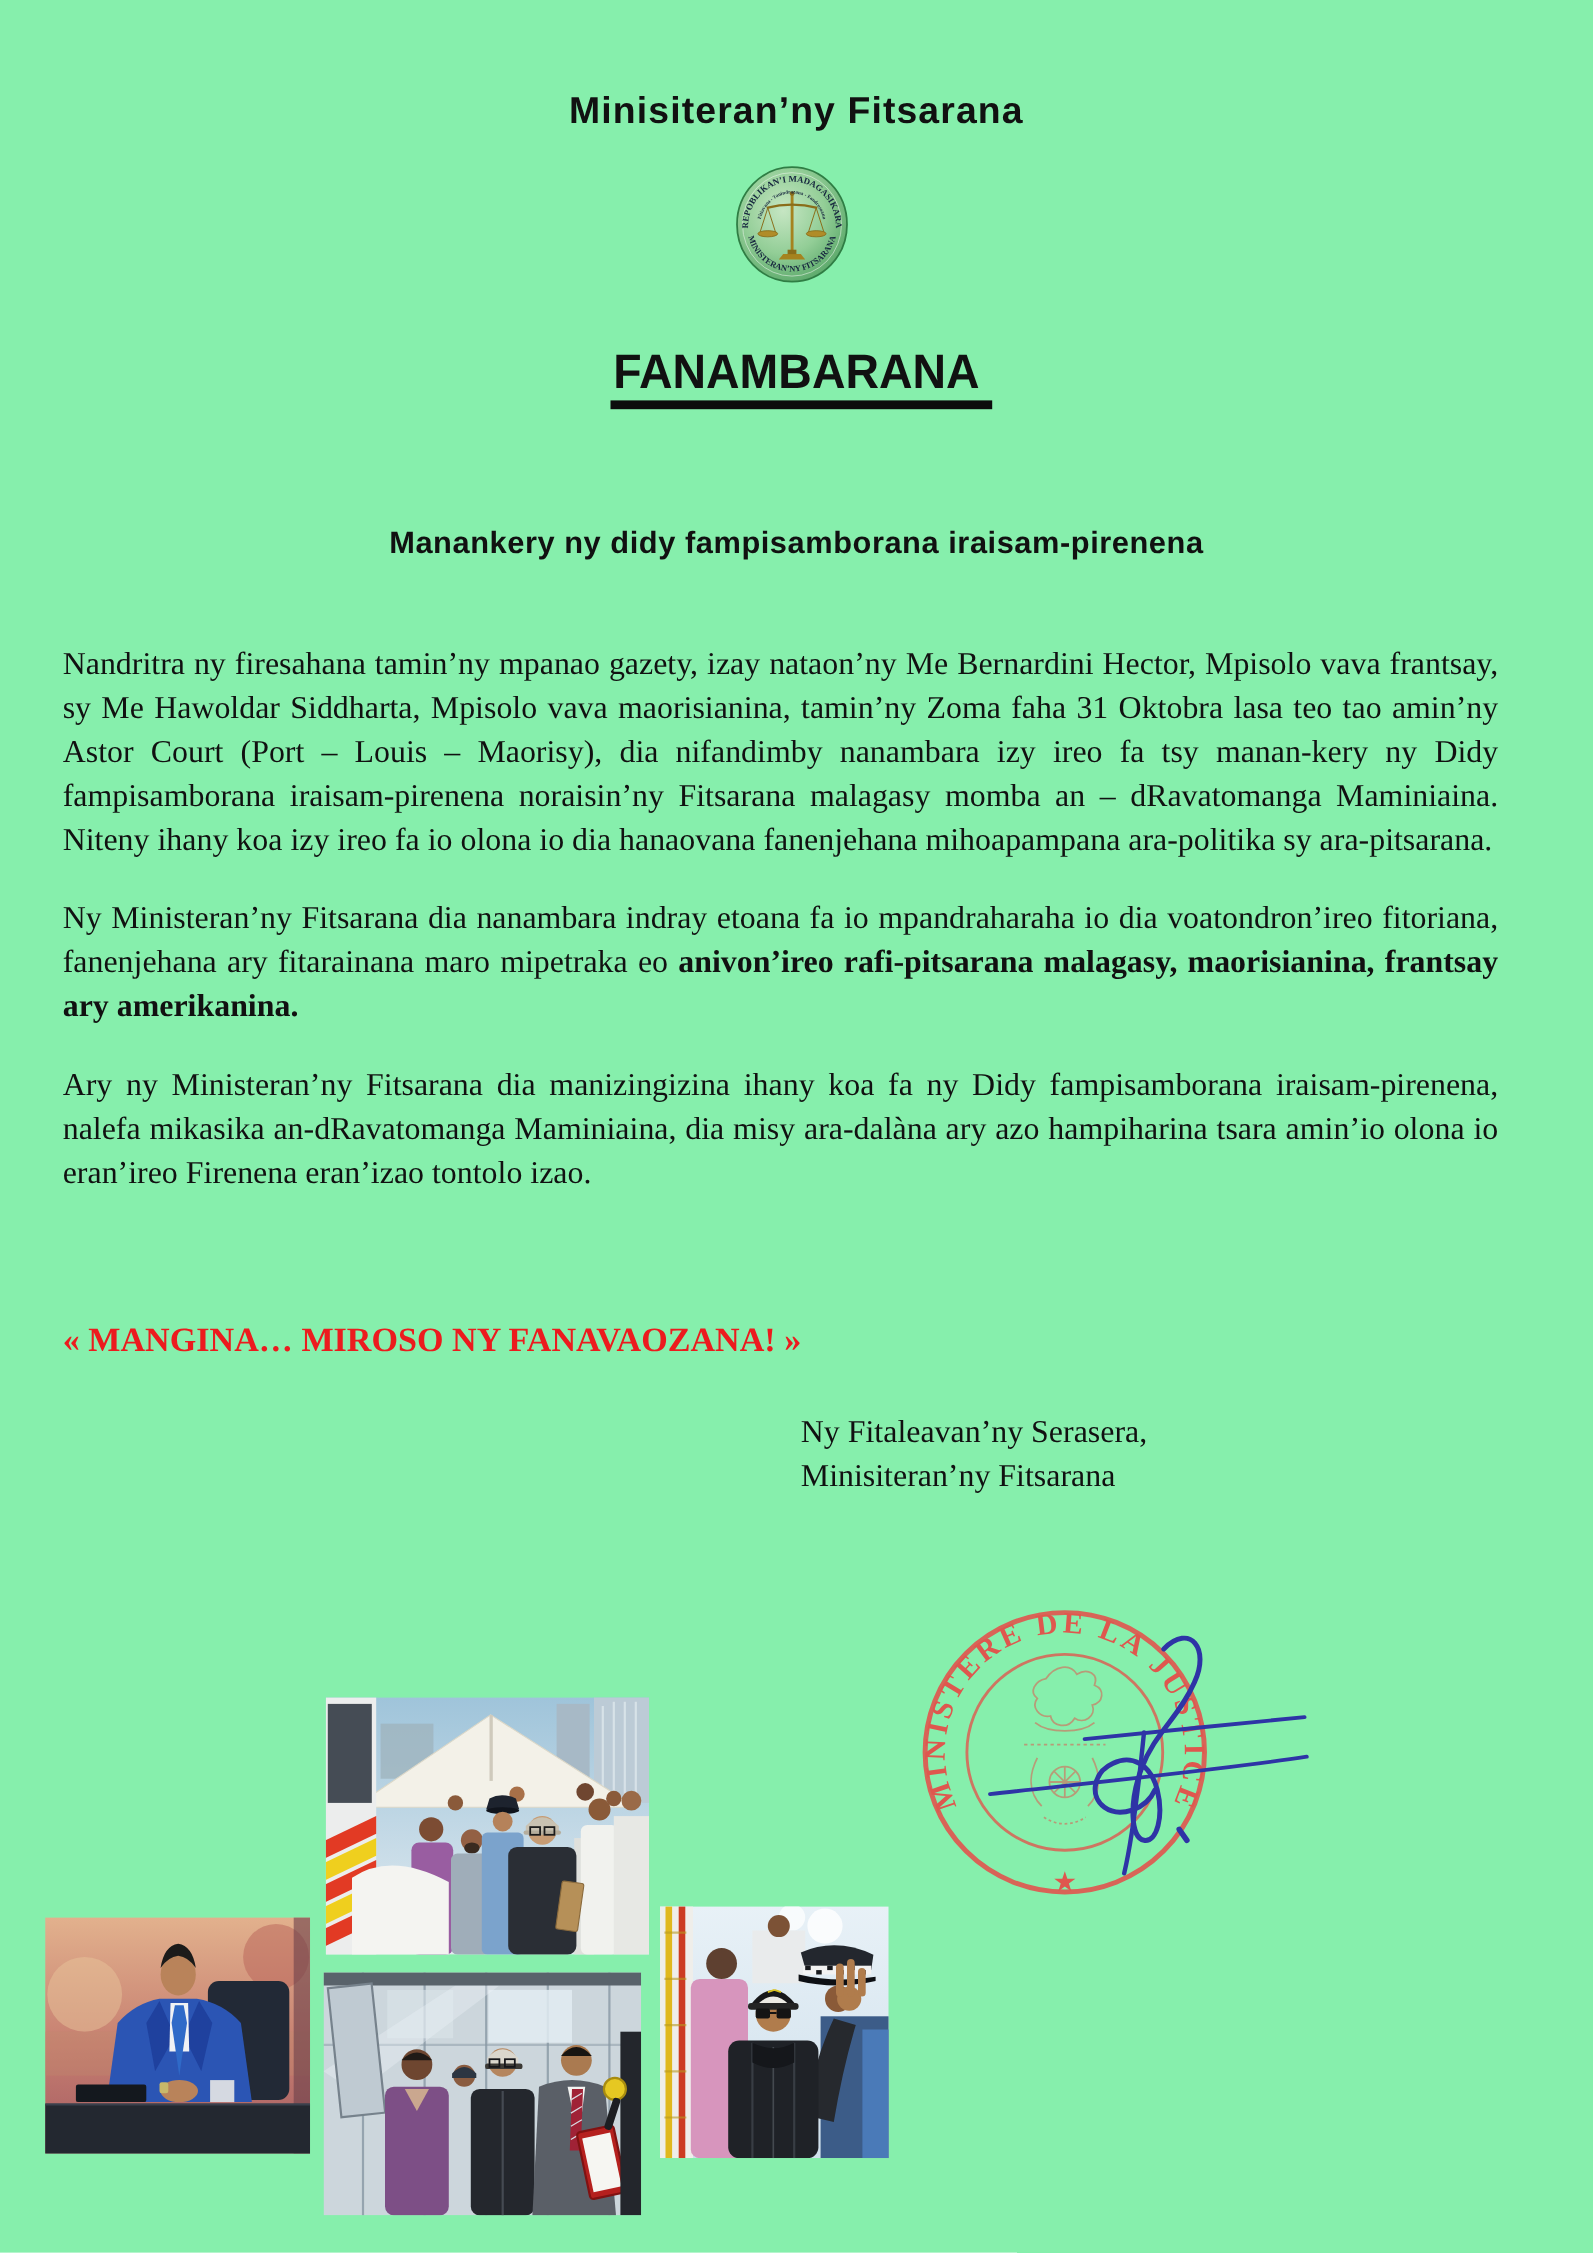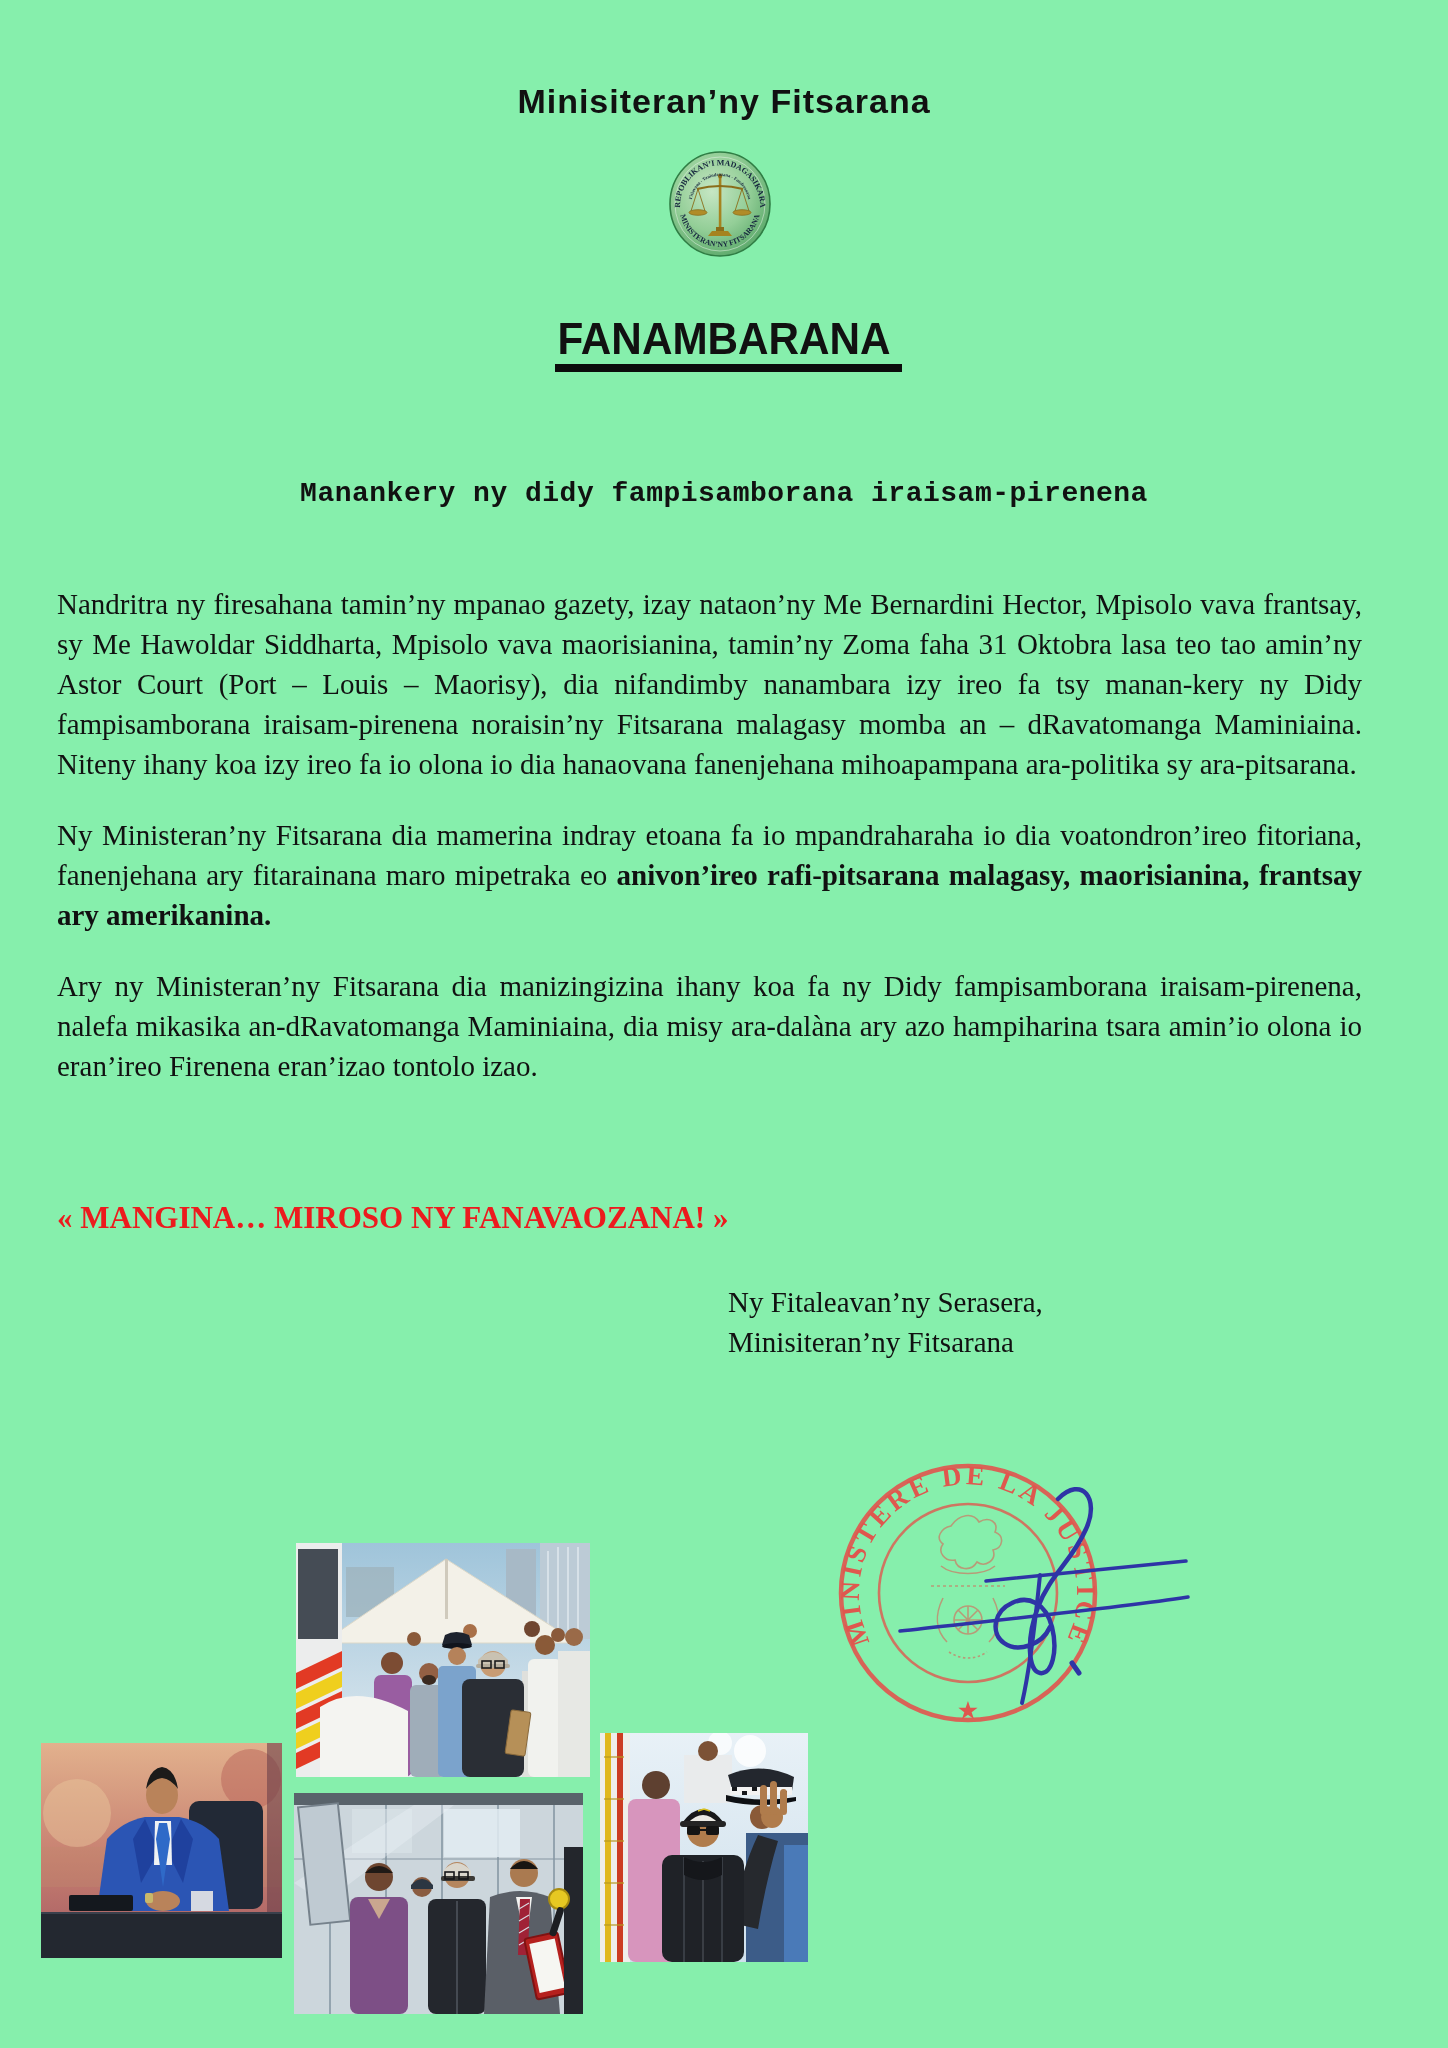--- a/index.html
+++ b/index.html
@@ -12,21 +12,21 @@
   .logo{position:absolute;left:668px;top:150px;width:104px;height:108px;}
 
   .doc-heading{position:absolute;top:314px;left:0;width:100%;text-align:center;
         font-family:"Liberation Sans", sans-serif;font-weight:bold;font-size:44px;
         letter-spacing:0px;transform:scaleX(.96);}
   .heading-underline{position:absolute;left:555px;top:364px;width:347px;height:8px;background:#0c0c0c;}
 
   .subject1{position:absolute;top:430px;left:0;width:100%;text-align:center;
         font-family:"Liberation Sans", sans-serif;font-weight:bold;font-size:27px;letter-spacing:2px;}
   .subject2{position:absolute;top:478px;left:0;width:100%;text-align:center;
-        font-family:Liberation Mono, monospace;font-weight:bold;font-size:28px;letter-spacing:.5px;}
+        font-family:Liberation Sans, sans-serif;font-weight:bold;font-size:28px;letter-spacing:.5px;}
 
   .body-text{position:absolute;left:57px;top:572px;width:1305px;}
   .body-text p{margin:12px 0 31px 0;font-size:29px;line-height:40px;text-align:justify;}
   .body-text strong{font-weight:bold;}
 
   .slogan{position:absolute;left:57px;top:1200px;width:1305px;
         font-weight:bold;font-size:31px;color:#ec1b1e;}
 
   .signoff{position:absolute;left:720px;top:1282px;font-size:29px;line-height:40px;}
   .signoff .l2,.signoff .l3{padding-left:8px;}
@@ -82,21 +82,21 @@
     </svg>
   </div>
 
   <div class="doc-heading">FANAMBARANA</div>
   <div class="heading-underline"></div>
 
   <div class="subject2">Manankery ny didy fampisamborana iraisam-pirenena</div>
 
   <div class="body-text">
     <p><span>Nandritra ny firesahana tamin’ny mpanao gazety, izay nataon’ny Me Bernardini Hector, Mpisolo vava frantsay, sy Me Hawoldar Siddharta, Mpisolo vava maorisianina, tamin’ny Zoma faha 31 Oktobra lasa teo tao amin’ny Astor Court (Port – Louis – Maorisy), dia nifandimby nanambara izy ireo fa tsy manan-kery ny Didy fampisamborana iraisam-pirenena noraisin’ny Fitsarana malagasy momba an – dRavatomanga Maminiaina. Niteny ihany koa izy ireo fa io olona io dia hanaovana fanenjehana mihoapampana ara-politika sy ara-pitsarana.</span></p>
-    <p><span>Ny Ministeran’ny Fitsarana dia mamerina indray etoana fa io mpandraharaha io dia voatondron’ireo fitoriana, fanenjehana ary fitarainana maro mipetraka eo </span><strong>anivon’ireo rafi-pitsarana malagasy, maorisianina, frantsay ary amerikanina.</strong></p>
+    <p><span>Ny Ministeran’ny Fitsarana dia nanambara indray etoana fa io mpandraharaha io dia voatondron’ireo fitoriana, fanenjehana ary fitarainana maro mipetraka eo </span><strong>anivon’ireo rafi-pitsarana malagasy, maorisianina, frantsay ary amerikanina.</strong></p>
     <p><span>Ary ny Ministeran’ny Fitsarana dia manizingizina ihany koa fa ny Didy fampisamborana iraisam-pirenena, nalefa mikasika an-dRavatomanga Maminiaina, dia misy ara-dalàna ary azo hampiharina tsara amin’io olona io eran’ireo Firenena eran’izao tontolo izao.</span></p>
   </div>
 
   <div class="slogan">« MANGINA… MIROSO NY FANAVAOZANA! »</div>
 
   <div class="signoff">
     <div class="l2">Ny Fitaleavan’ny Serasera,</div>
     <div class="l3">Minisiteran’ny Fitsarana</div>
   </div>
 

